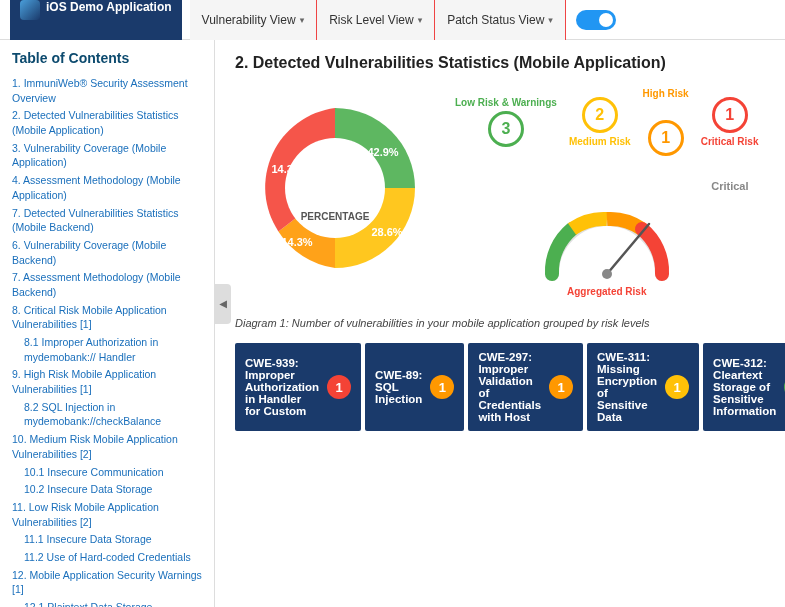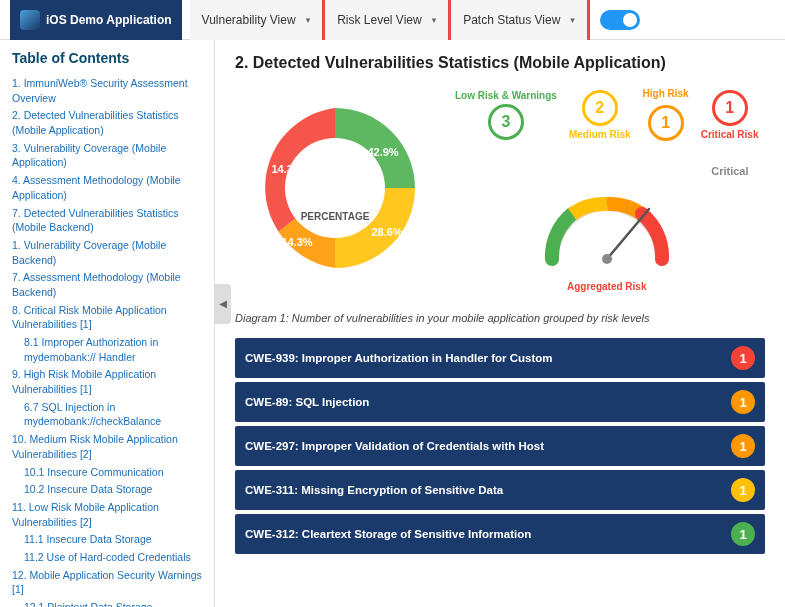--- a/index.html
+++ b/index.html
@@ -5,34 +5,34 @@
     * { margin: 0; padding: 0; box-sizing: border-box; }
     body { font-family: Arial, sans-serif; font-size: 12px; background: #fff; width: 785px; height: 607px; overflow: hidden; }
 
     
     .top-nav {
       display: flex; align-items: center; height: 40px;
       background: #fff; border-bottom: 1px solid #ddd;
       padding: 0 10px; gap: 0;
     }
     .app-logo {
-      display: flex; align-items: center; gap: 6px;
+      display: flex; align-items: flex-start; gap: 6px;
       background: #1a3a6b; color: #fff;
       padding: 0 10px; height: 40px; font-size: 12px; font-weight: bold;
       margin-right: 8px;
     }
     .app-logo-icon {
       width: 20px; height: 20px;
       background: linear-gradient(135deg, #4a9fdb, #1a3a6b);
       border-radius: 4px;
     }
     .nav-btn {
-      display: flex; align-items: center; gap: 10px;
+      display: flex; align-items: center; gap: 4px;
       padding: 0 12px; height: 40px; font-size: 12px;
-      color: #333; cursor: pointer; border-right: 3px solid #ef4444;
+      color: #333; cursor: pointer; border-right: 1px solid #ef4444;
       background: #f5f5f5;
     }
     .nav-btn .chevron { font-size: 9px; color: #666; }
     .toggle-switch {
       margin-left: 10px; width: 40px; height: 20px;
       background: #2196F3; border-radius: 10px; position: relative; cursor: pointer;
     }
     .toggle-switch::after {
       content: ''; position: absolute; right: 3px; top: 3px;
       width: 14px; height: 14px; background: #fff; border-radius: 50%;
@@ -108,30 +108,30 @@
       display: flex; flex-direction: column; align-items: center;
       padding-top: 10px;
       text-align: right;
     }
     .gauge-label-top {
       font-size: 11px; font-weight: bold; color: #888; margin-bottom: 2px;
       align-self: flex-end; margin-right: 10px;
     }
     .gauge-svg { width: 140px; height: 90px; }
     .gauge-bottom-label {
-      font-size: 10px; font-weight: bold; color: #F44336; margin-top: 12px;
+      font-size: 10px; font-weight: bold; color: #F44336; margin-top: 2px;
     }
 
     
     .diagram-caption {
       font-size: 11px; color: #444; margin-bottom: 14px; font-style: italic;
     }
 
     
-    .cwe-list { display: flex; flex-direction: column; gap: 4px; }
+    .cwe-list { display: flex; gap: 4px; }
     .cwe-row {
       display: flex; align-items: center; justify-content: space-between;
       background: #1a3a6b; color: #fff;
       padding: 8px 10px; border-radius: 2px;
     }
     .cwe-name { font-size: 11.5px; font-weight: bold; }
     .cwe-count {
       min-width: 24px; height: 24px; border-radius: 50%;
       display: flex; align-items: center; justify-content: center;
       font-weight: bold; font-size: 13px; flex-shrink: 0; margin-left: 8px;
@@ -182,26 +182,26 @@
 <div class="main-layout">
 
   <div class="sidebar">
     <h2>Table of Contents</h2>
     <div id="sidebar-items-container">
         <div class="sidebar-item">1. ImmuniWeb® Security Assessment Overview</div>
         <div class="sidebar-item">2. Detected Vulnerabilities Statistics (Mobile Application)</div>
         <div class="sidebar-item">3. Vulnerability Coverage (Mobile Application)</div>
         <div class="sidebar-item">4. Assessment Methodology (Mobile Application)</div>
         <div class="sidebar-item">7. Detected Vulnerabilities Statistics (Mobile Backend)</div>
-        <div class="sidebar-item">1. Vulnerability Coverage (Mobile Backend)</div>
+        <div class="sidebar-item">6. Vulnerability Coverage (Mobile Backend)</div>
         <div class="sidebar-item">7. Assessment Methodology (Mobile Backend)</div>
         <div class="sidebar-item">8. Critical Risk Mobile Application Vulnerabilities [1]</div>
         <div class="sidebar-item sub">8.1 Improper Authorization in mydemobank:// Handler</div>
         <div class="sidebar-item">9. High Risk Mobile Application Vulnerabilities [1]</div>
-        <div class="sidebar-item sub">6.7 SQL Injection in mydemobank://checkBalance</div>
+        <div class="sidebar-item sub">8.2 SQL Injection in mydemobank://checkBalance</div>
         <div class="sidebar-item">10. Medium Risk Mobile Application Vulnerabilities [2]</div>
         <div class="sidebar-item sub">10.1 Insecure Communication</div>
         <div class="sidebar-item sub">10.2 Insecure Data Storage</div>
         <div class="sidebar-item">11. Low Risk Mobile Application Vulnerabilities [2]</div>
         <div class="sidebar-item sub">11.1 Insecure Data Storage</div>
         <div class="sidebar-item sub">11.2 Use of Hard-coded Credentials</div>
         <div class="sidebar-item">12. Mobile Application Security Warnings [1]</div>
         <div class="sidebar-item sub">12.1 Plaintext Data Storage</div>
       </div>
   </div>
@@ -241,21 +241,21 @@
         <div class="risk-row">
           <div class="risk-badge">
             <span class="badge-label label-green">Low Risk &amp; Warnings</span>
             <div class="badge-circle badge-green">3</div>
           </div>
           <div class="risk-badge">
             <div class="badge-circle badge-yellow">2</div>
             <span class="badge-label label-yellow">Medium Risk</span>
           </div>
           <div class="risk-badge">
-            <span class="badge-label label-orange" style="margin-bottom:3px">High Risk</span>
+            <span class="badge-label label-orange" style="margin-bottom:18px">High Risk</span>
             <div class="badge-circle badge-orange">1</div>
           </div>
           <div class="risk-badge">
             <div class="badge-circle badge-red">1</div>
             <span class="badge-label label-red">Critical Risk</span>
           </div>
         </div>
 
         <div class="gauge-wrapper">
           <div class="gauge-label-top">Critical</div>

